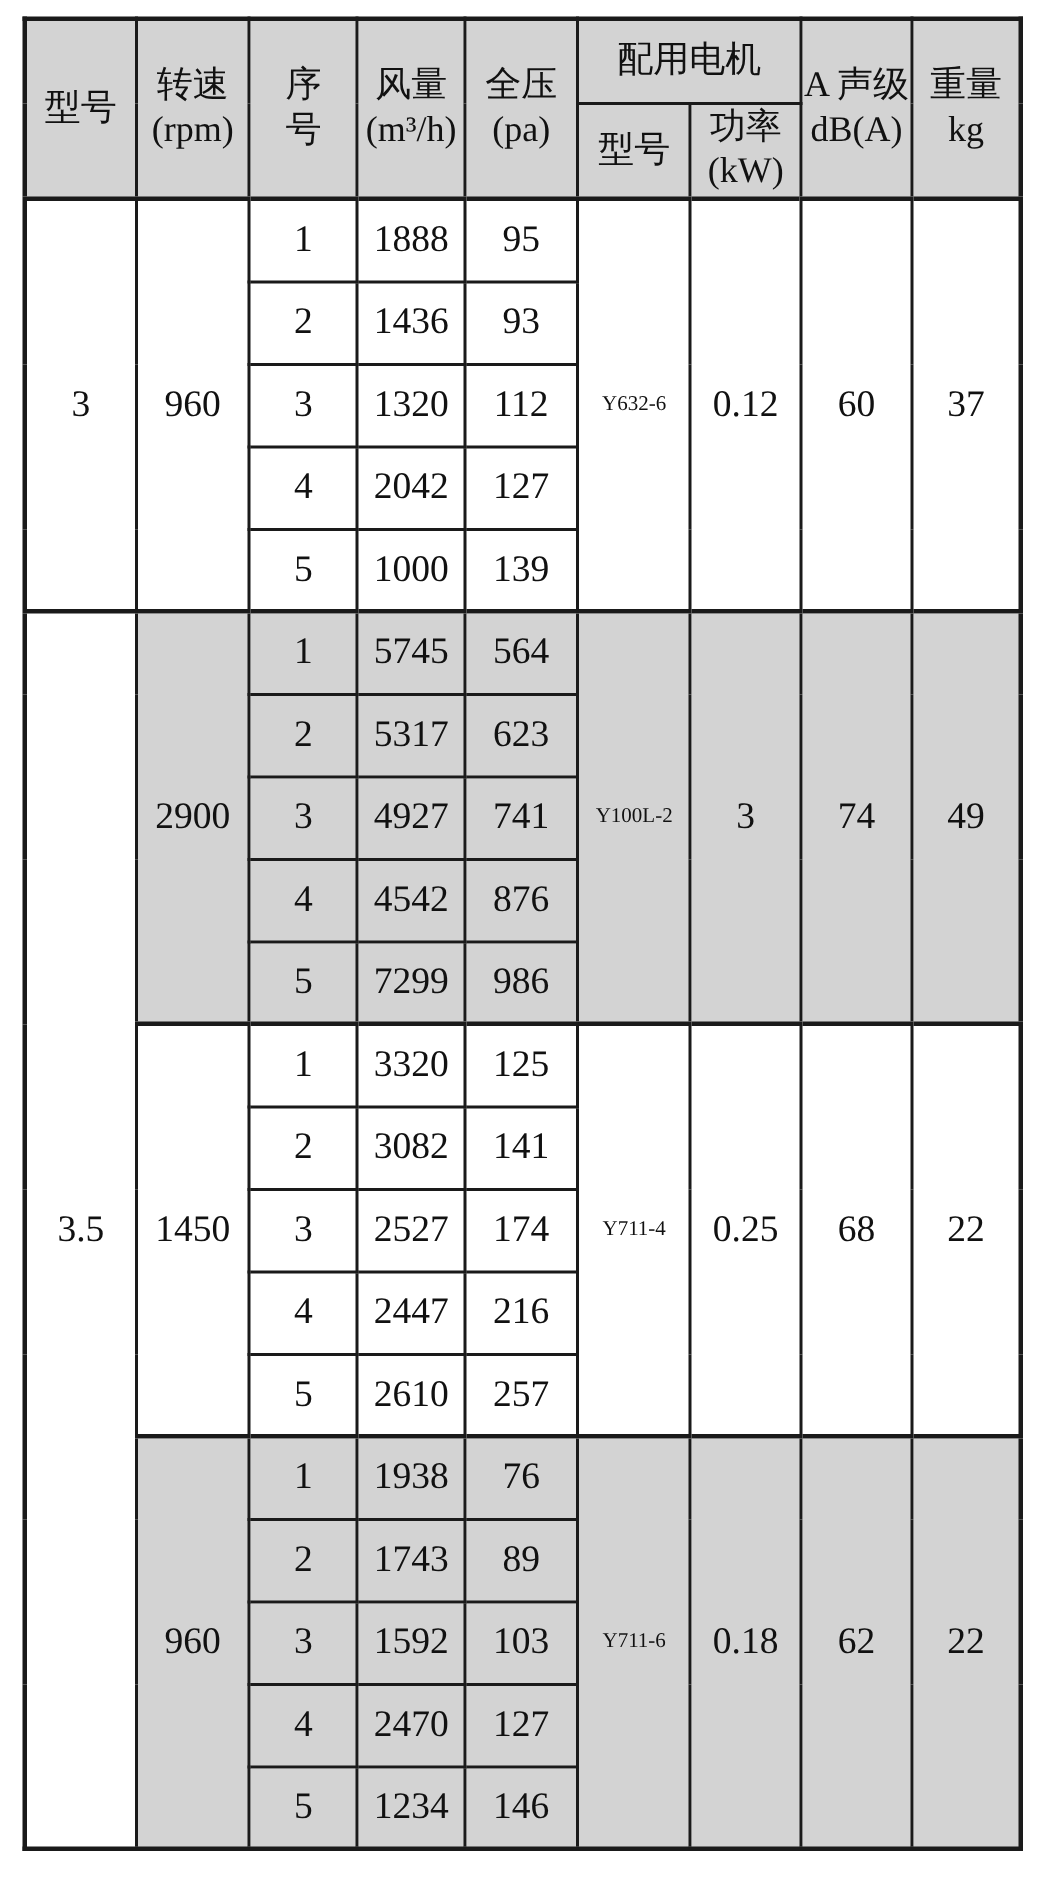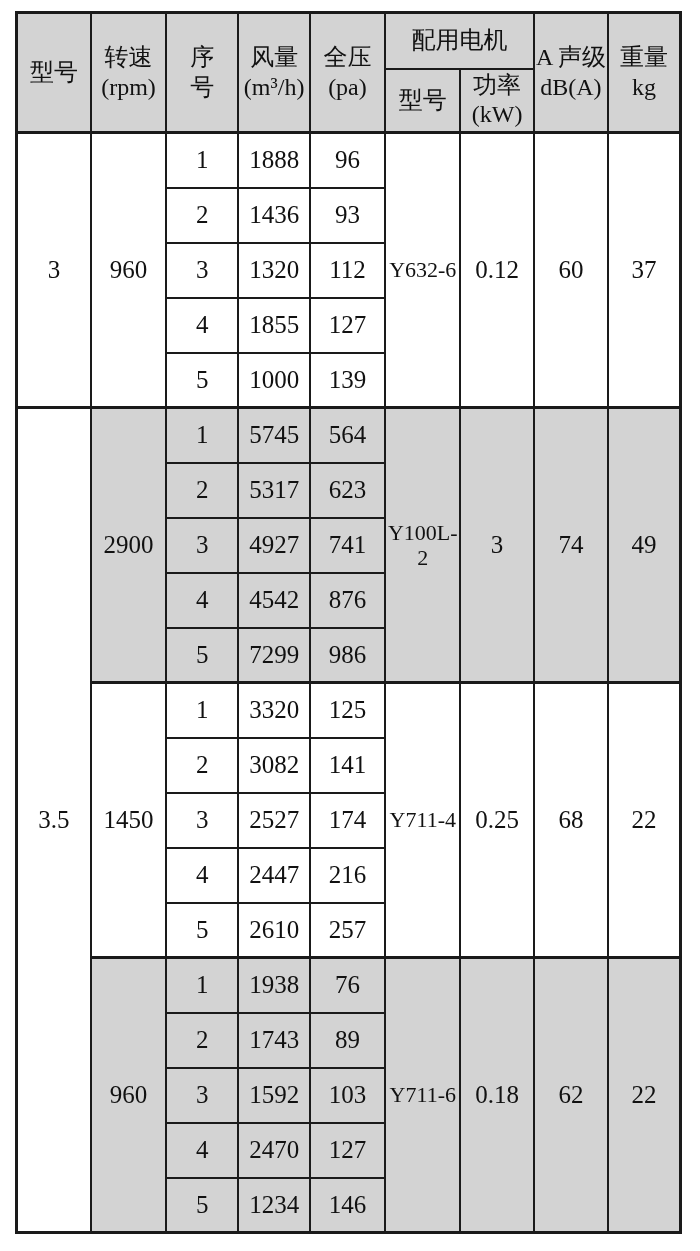--- a/index.html
+++ b/index.html
@@ -34,21 +34,21 @@
     background:var(--shaded);
     font-size:24px;
     line-height:1.22;
     border-bottom:3px solid var(--border);
   }
   thead th.group-header{border-bottom:2px solid var(--border);}
   thead tr.h1{height:56px;}
   thead tr.h2{height:64px;}
   tbody tr{height:55px;}
   tbody td{font-size:25px;}
-  td.cell-motor-model{font-size:22px;line-height:1.15;}
+  td.cell-motor-model{font-size:14px;line-height:1.15;}
   tr.sep > td{border-top:3px solid var(--border);}
   td.g{background:var(--shaded);}
   .ln{display:block;font-family:Liberation Serif, serif;}
 </style>
 </head>
 <body>
 
 <table class="spec">
   <colgroup>
     <col style="width:74px">
@@ -98,39 +98,39 @@
       </th>
     </tr>
   </thead>
   <tbody>
 
     <tr>
       <td rowspan="5" class="cell-model">3</td>
       <td rowspan="5" class="cell-speed">960</td>
       <td>1</td>
       <td>1888</td>
-      <td>96</td>
+      <td>95</td>
       <td rowspan="5" class="cell-motor-model">Y632-6</td>
       <td rowspan="5">0.12</td>
       <td rowspan="5">60</td>
       <td rowspan="5">37</td>
     </tr>
     <tr>
       <td>2</td>
       <td>1436</td>
       <td>93</td>
     </tr>
     <tr>
       <td>3</td>
       <td>1320</td>
       <td>112</td>
     </tr>
     <tr>
       <td>4</td>
-      <td>1855</td>
+      <td>2042</td>
       <td>127</td>
     </tr>
     <tr>
       <td>5</td>
       <td>1000</td>
       <td>139</td>
     </tr>
 
     <tr class="sep">
       <td rowspan="15" class="cell-model">3.5</td>

